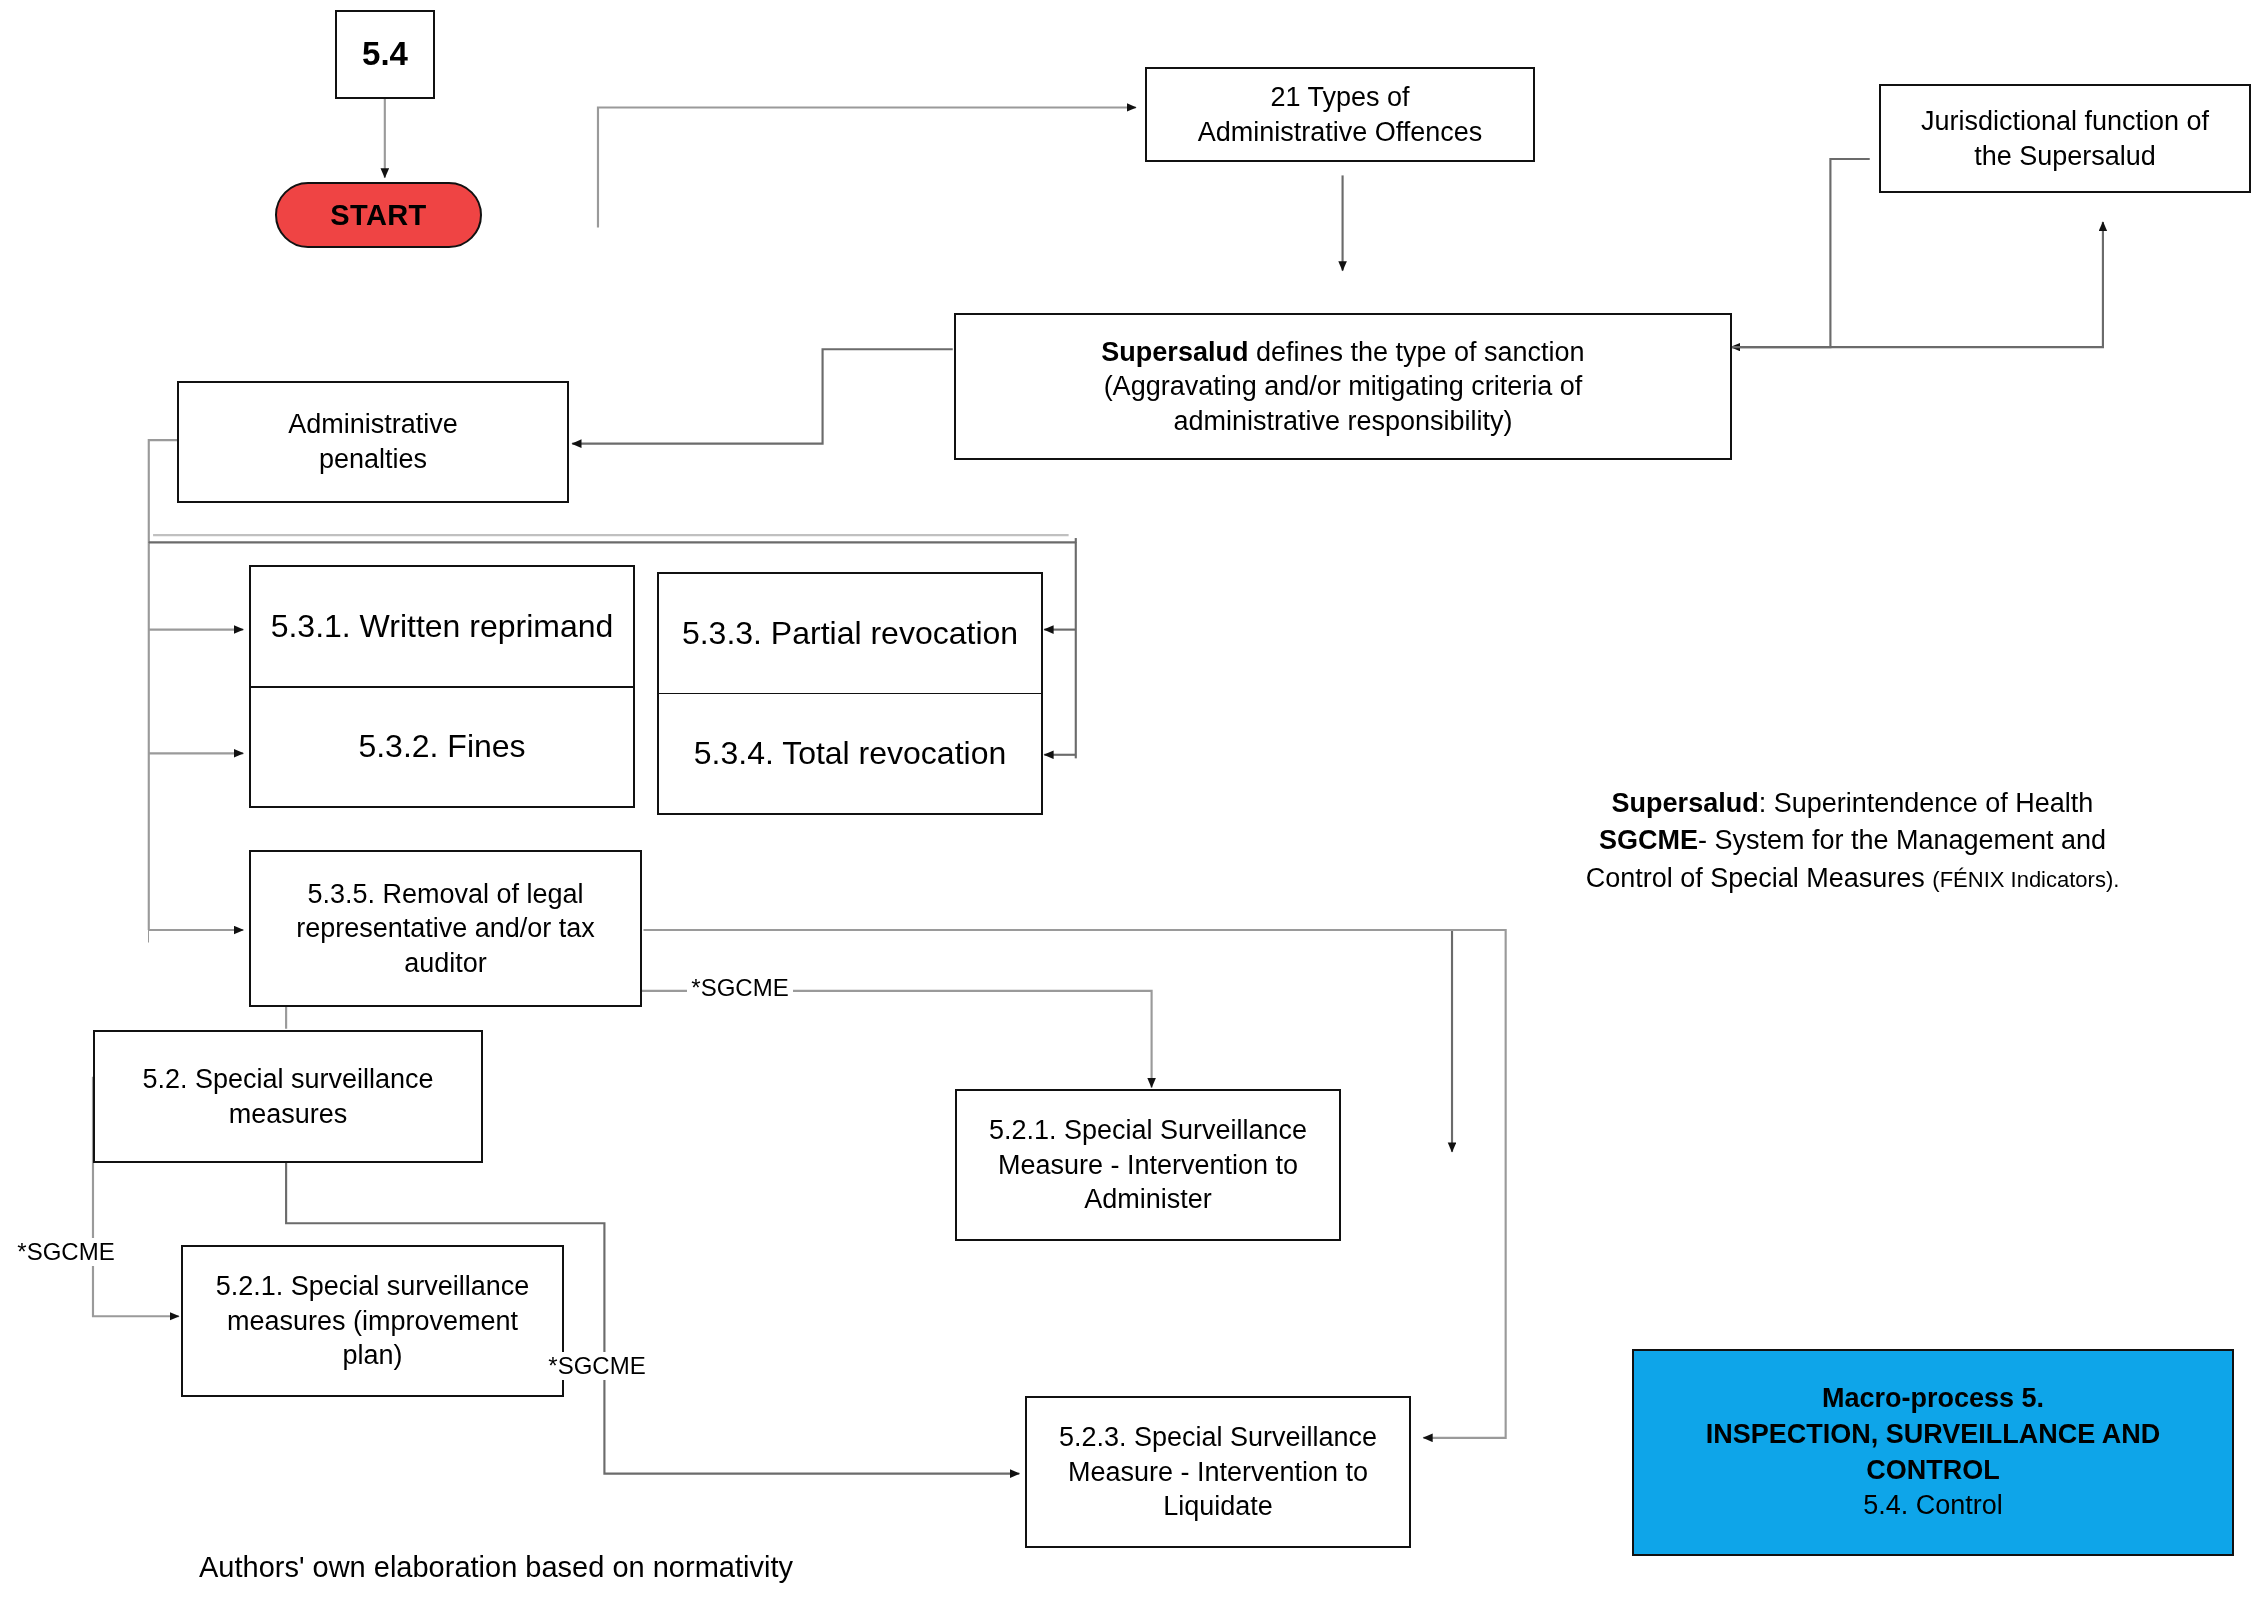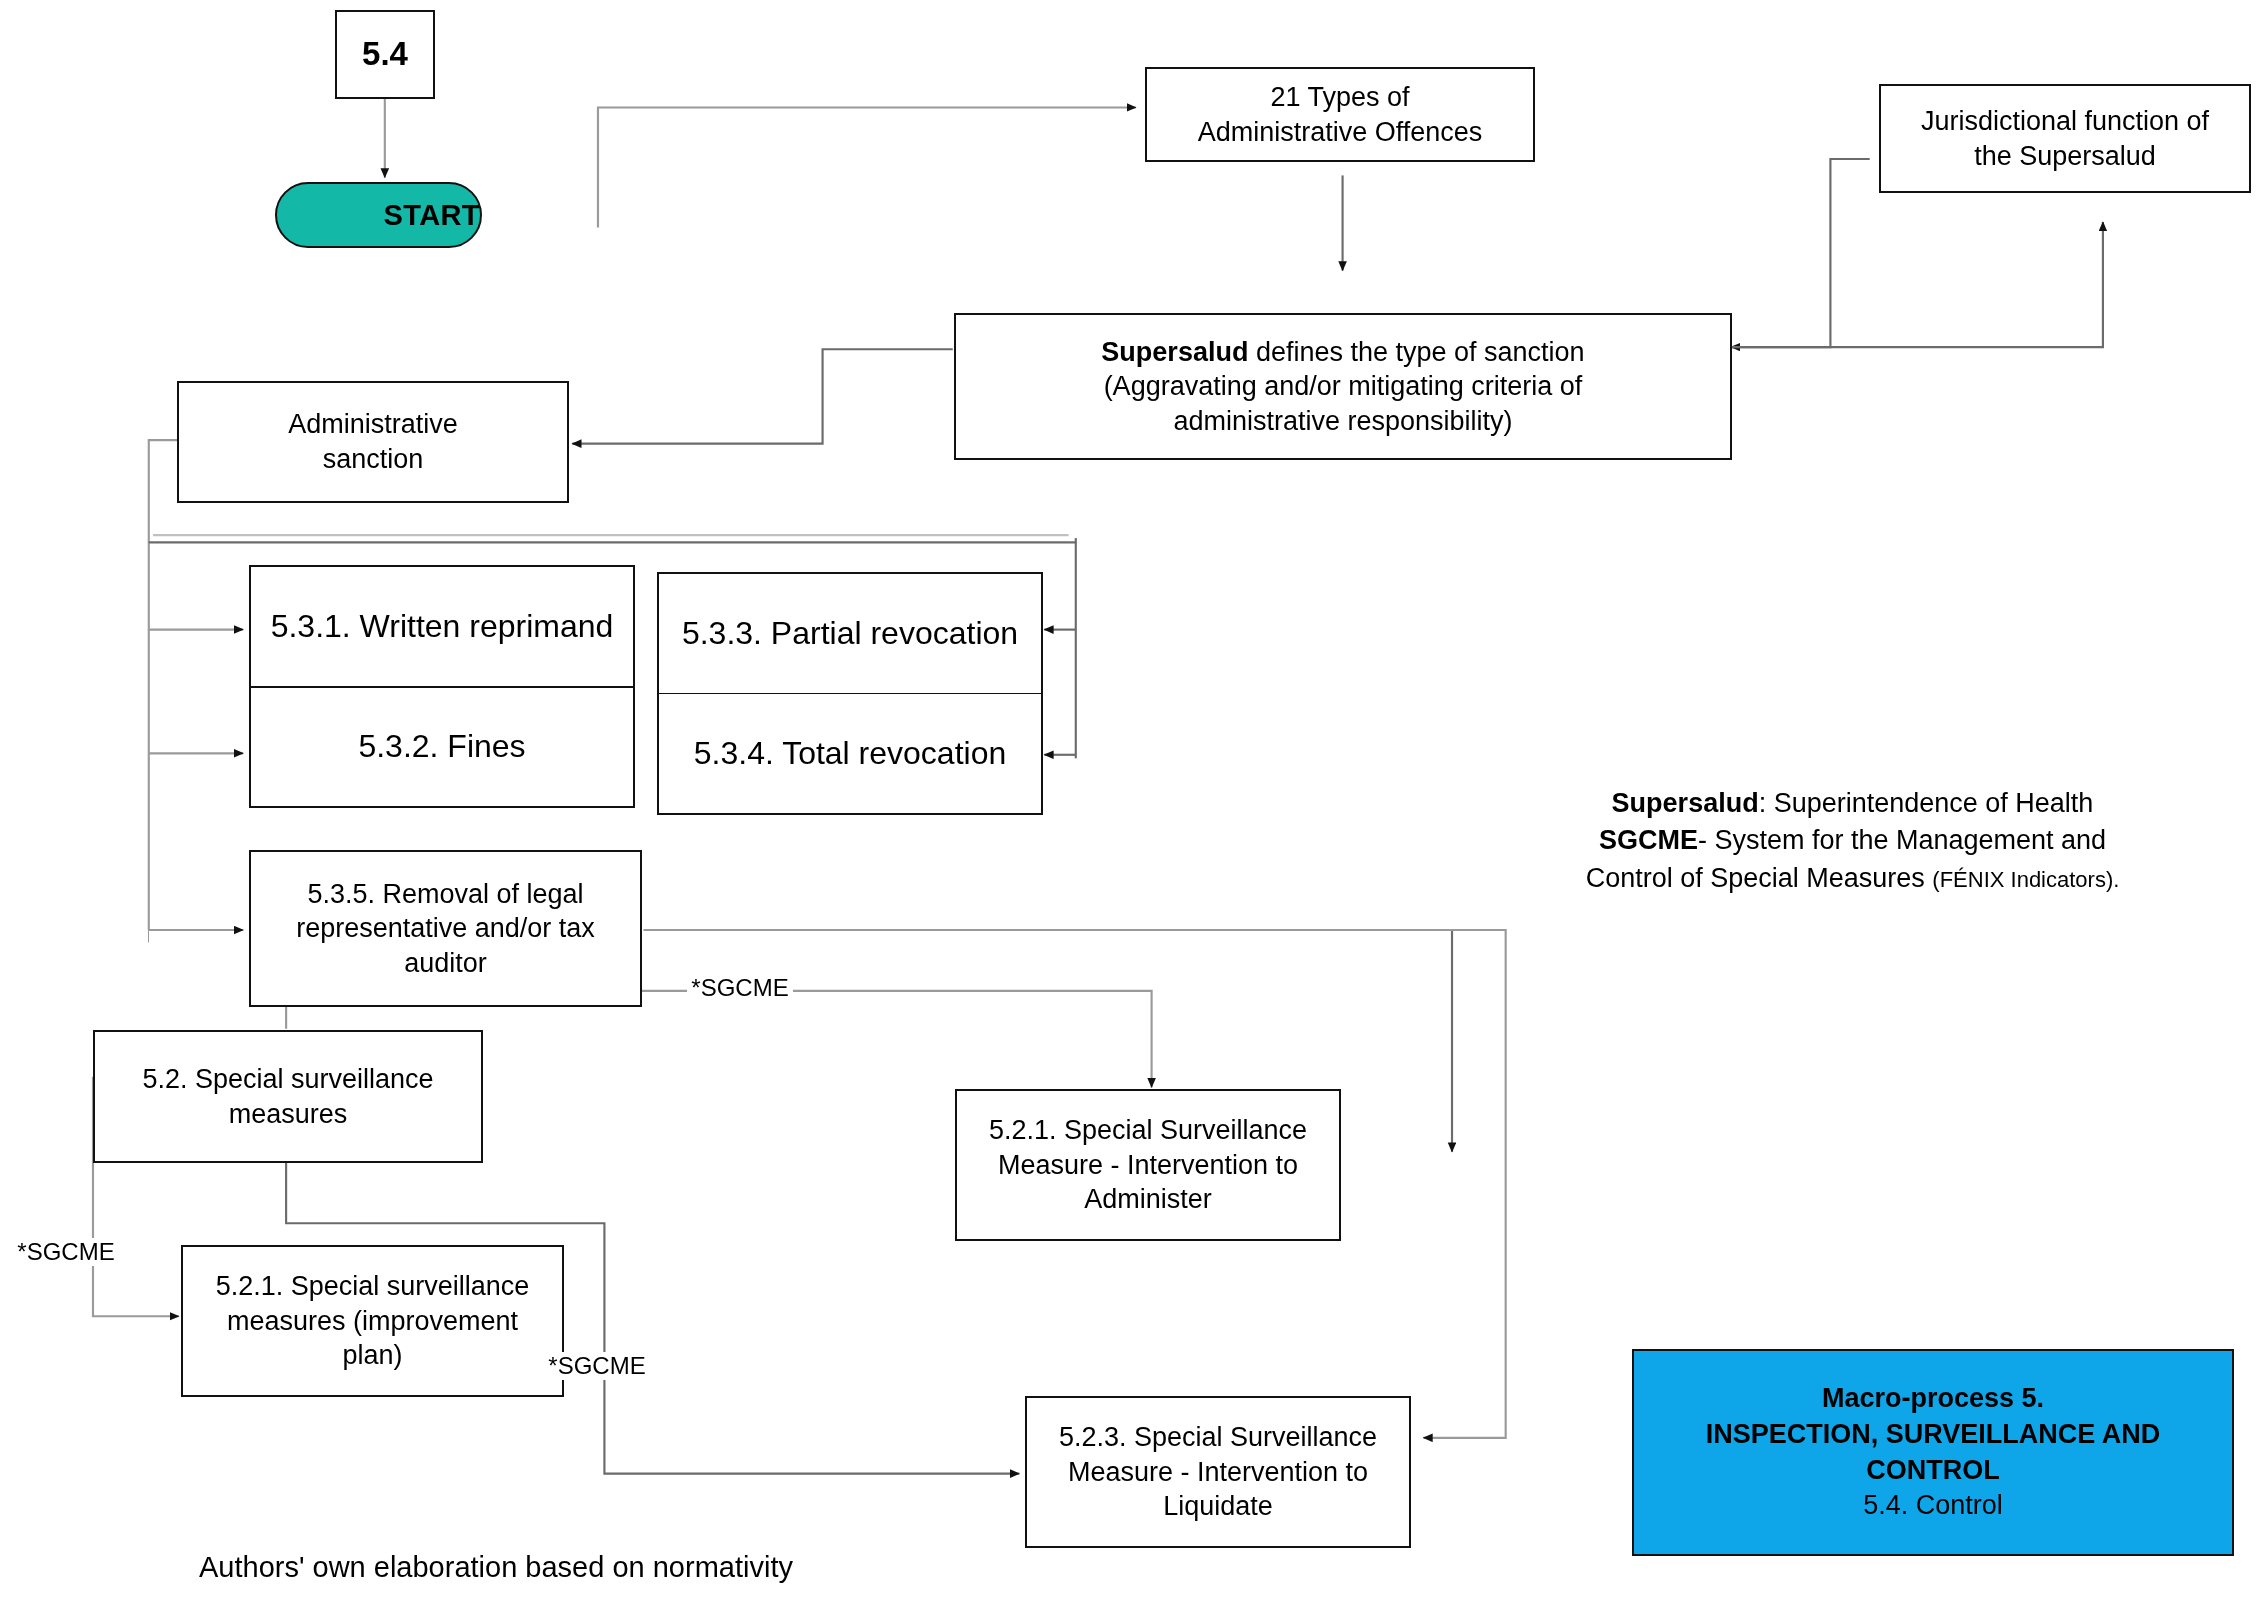--- a/index.html
+++ b/index.html
@@ -37,26 +37,26 @@
     line-height: 1.28;
     font-size: 27px;
     padding: 4.3px 10px;
     z-index: 3;
   }
   .node.heavy { border-width: 2.9px; }
   .node-text { display: block; width: 100%; text-align: center; }
   .terminator {
     position: absolute;
     box-sizing: border-box;
-    background: #14b8a6;
+    background: #ef4444;
     border: 2.9px solid #111111;
     border-radius: 715px;
     display: flex;
     align-items: center;
-    justify-content: flex-end;
+    justify-content: center;
     font-weight: bold;
     font-size: 29px;
     letter-spacing: 0.4px;
     z-index: 3;
   }
   .label {
     position: absolute;
     font-size: 24px;
     background: #ffffff;
     padding: 0 4.3px;
@@ -194,21 +194,21 @@
   </div>
 
   <div class="node" style="left:954px; top:273px; width:778px; height:147px; flex-direction:column;margin-top:40px;">
     <span class="node-text"><b>Supersalud</b><span> defines the type of sanction</span></span>
     <span class="node-text">(Aggravating and/or mitigating criteria of</span>
     <span class="node-text">administrative responsibility)</span>
   </div>
 
   <div class="node" style="left:177px; top:381px; width:392px; height:122px; white-space:pre-line;">
     <span class="node-text">Administrative
-sanction</span>
+penalties</span>
   </div>
 
   <div class="group-rect" style="left:148px; top:542px; width:929px; height:401px; border-top-color:#6b6b6b; border-left-color:#9a9a9a; border-right-color:transparent; border-bottom-color:transparent;"></div>
 
   <div class="split-box" style="left:249px; top:565px; width:386px; height:243px;">
     <div class="split-cell top">
       <span>5.3.1. Written reprimand</span>
     </div>
     <div class="split-cell">
       <span>5.3.2. Fines</span>

